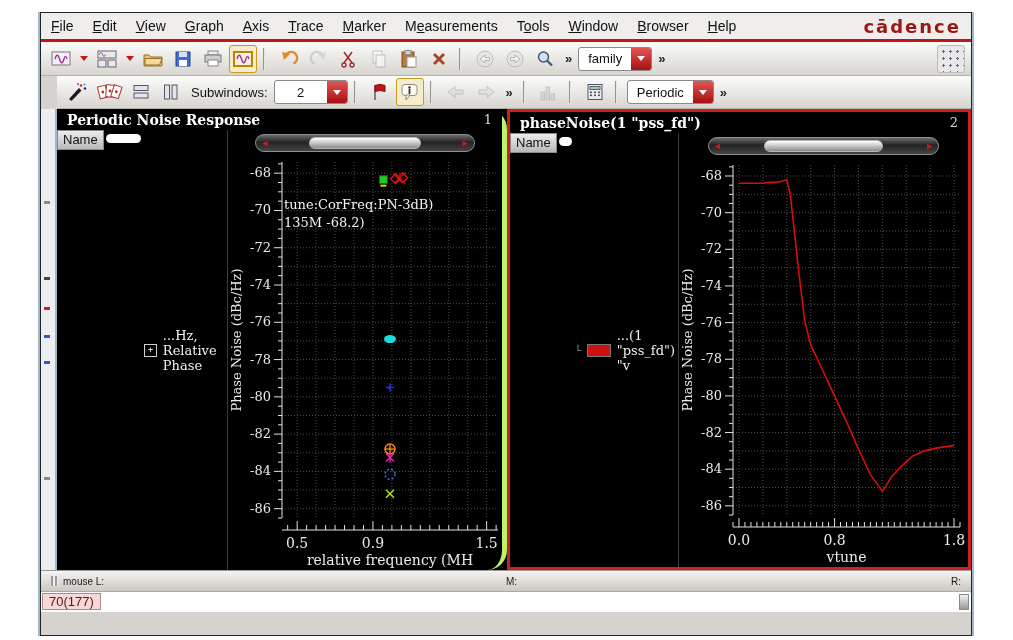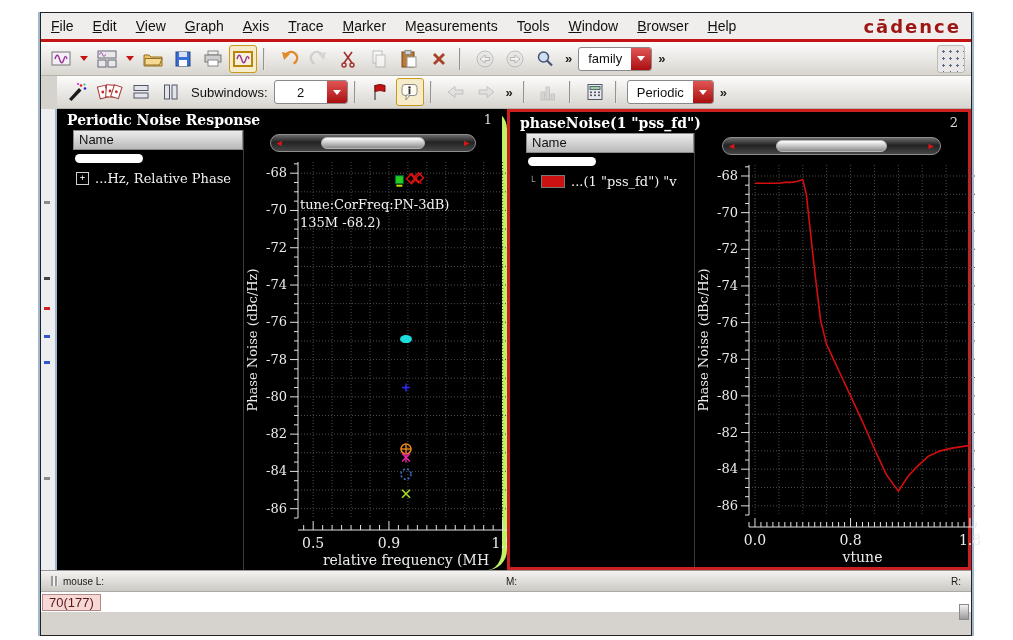--- a/index.html
+++ b/index.html
@@ -48,21 +48,21 @@
   .strip-mark{position:absolute;left:3px;width:6px;height:3px;}
   .subwin{display:flex;flex-direction:column;box-sizing:border-box;}
   .subwin.w1{width:450px;border-right:5px solid #bef264;border-radius:20px;}
   .subwin.w2{width:464px;border:3px solid #cc2020;}
   .titlebar{height:21px;background:#000;color:#fff;display:flex;align-items:center;
             justify-content:space-between;padding:0 10px;
             font-family:"DejaVu Serif",serif;font-weight:bold;font-size:14px;flex:0 0 auto;}
   .winnum{color:#d8d8d8;font-weight:normal;font-size:13px;}
   .subcontent{flex:1;display:flex;min-height:0;}
   .namepanel{width:170px;flex:0 0 auto;background:#000;border-right:1px solid #3a3a3a;
-             display:flex;flex-direction:column;padding-left:16px;}
+             display:flex;flex-direction:row;}
   .nameheader{height:18px;background:linear-gradient(#ececec,#b9b9b9);border:1px solid #8a8a8a;
               color:#111;font-size:13px;padding:0 5px;line-height:18px;}
   .namescroll{height:9px;width:68px;background:#fff;border-radius:5px;margin:4px 0 6px 2px;}
   .nameitem{display:flex;align-items:center;gap:6px;color:#f2f2f2;
             font-family:"DejaVu Serif",serif;font-size:13px;padding:2px 3px;}
   .expandbox{width:11px;height:11px;border:1px solid #cfcfcf;color:#fff;font-size:9px;line-height:9px;
              text-align:center;flex:0 0 auto;font-family:"DejaVu Sans Mono",monospace;}
   .swatch{width:22px;height:11px;background:#cc1111;border:1px solid #777;flex:0 0 auto;}
   .treedots{color:#9a9a9a;font-size:10px;}
   .plotregion{flex:1;display:flex;flex-direction:column;min-width:0;}
@@ -74,21 +74,21 @@
   .hs-track{flex:1;height:12px;display:flex;align-items:center;}
   .hs-thumb{margin:0 auto;width:60%;height:12px;border-radius:6px;
             background:linear-gradient(#ffffff,#8c8c8c);border:1px solid #b5b5b5;box-sizing:border-box;}
   .plotsvg{flex:1;min-height:0;}
   
   .statusbar{height:20px;background:linear-gradient(#f4f3f1,#ccc9c3);border-top:1px solid #999;
              display:flex;align-items:center;font-size:10px;color:#1a1a1a;padding:0 10px;position:relative;}
   .grip{width:7px;height:10px;margin-right:5px;background:repeating-linear-gradient(90deg,#9a9a9a 0 2px,#f0f0f0 2px 4px);}
   .status-m{position:absolute;left:50%;}
   .status-r{margin-left:auto;}
-  .bottomrow{height:20px;background:#fff;border-top:1px solid #aaa;display:flex;align-items:center;}
+  .bottomrow{height:20px;background:#fff;border-top:1px solid #aaa;display:flex;align-items:flex-start;}
   .valuebox{background:#f6d9d6;border:1px solid #b58a86;color:#5c1616;font-size:13px;
             display:flex;align-items:center;padding:0 6px;margin:1px;}
   .bottomtrack{flex:1;position:relative;}
   .endhandle{position:absolute;right:2px;top:2px;width:8px;height:14px;
              background:linear-gradient(#f2f2f2,#9a9a9a);border:1px solid #8a8a8a;}
 </style>
 </head>
 <body>
 
 <div class="stage">

